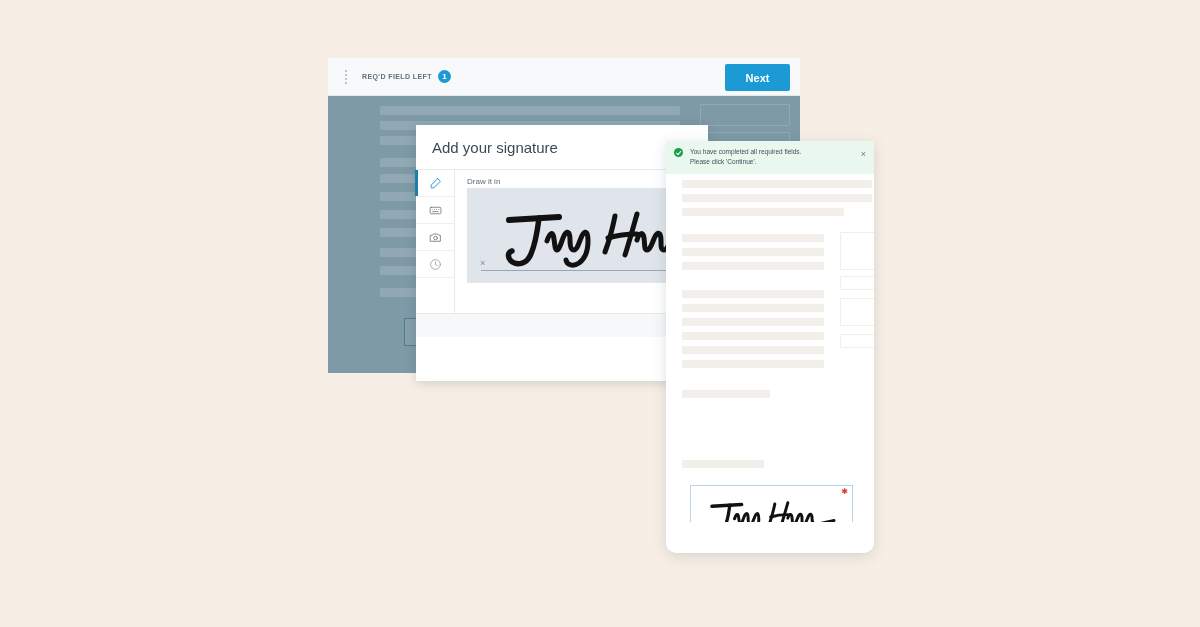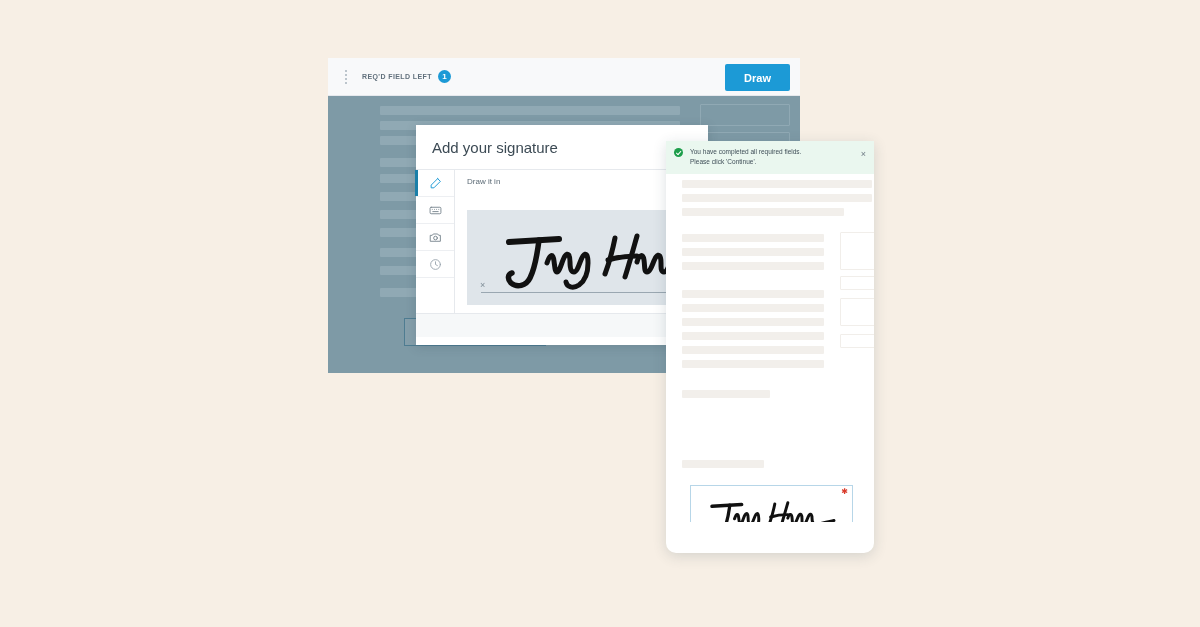--- a/index.html
+++ b/index.html
@@ -100,21 +100,21 @@
     transform: translate(-50%, -50%);
     font-size: 9px;
     color: #6C8C9B;
     white-space: nowrap;
   }
 
   
   .sig-modal {
     position: absolute;
     left: 416px; top: 125px;
-    width: 292px; height: 220px;
+    width: 292px; height: 256px;
     background: #ffffff;
     box-shadow: 0 2px 10px rgba(40,60,75,0.18);
   }
   .sig-modal-header {
     height: 44px;
     display: flex; align-items: center;
     padding-left: 16px;
   }
   .sig-modal-title {
     font-size: 15px;
@@ -147,21 +147,21 @@
   }
   .rail-item svg { display: block; }
   .sig-main {
     flex: 1;
     border-top: 1px solid #E6E9ED;
     padding: 7px 0 0 12px;
   }
   .draw-label {
     font-size: 8px;
     color: #5C6B76;
-    margin-bottom: 24px;
+    margin-bottom: 2px;
   }
   .sig-canvas {
     position: relative;
     width: 230px; height: 95px;
     background: #DFE5EA;
     overflow: visible;
   }
   .sig-line {
     position: absolute;
     left: 14px; right: 6px; bottom: 12px;
@@ -333,21 +333,21 @@
 
   <div class="desktop-topbar">
     <div class="kebab">
       <span></span>
         <span></span>
         <span></span>
         <span></span>
     </div>
     <div class="req-label">REQ'D FIELD LEFT</div>
     <div class="req-badge">1</div>
-    <button class="next-btn">Draw</button>
+    <button class="next-btn">Next</button>
   </div>
 </div>
 
 <div class="sig-modal">
 
   <div class="sig-modal-header">
     <div class="sig-modal-title">Add your signature</div>
   </div>
 
   <div class="sig-modal-body">

